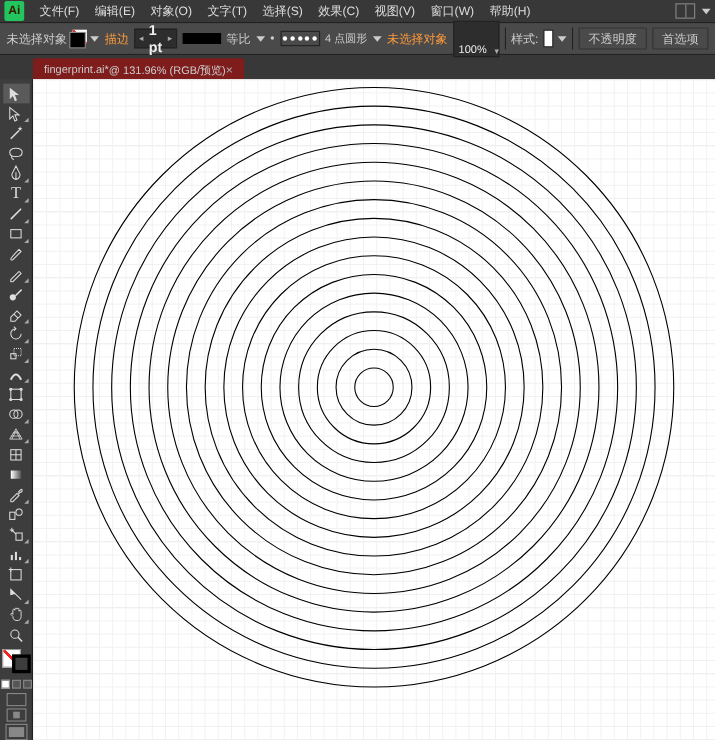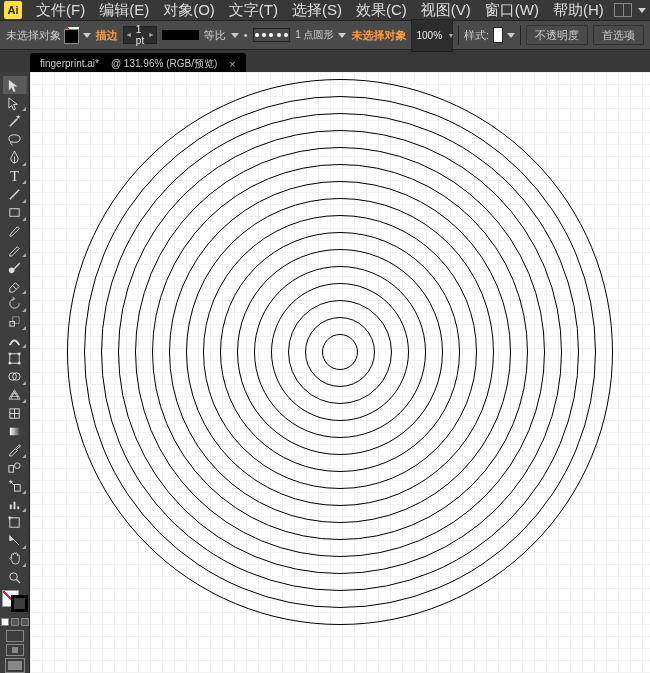--- a/index.html
+++ b/index.html
@@ -1,50 +1,50 @@
 <!DOCTYPE html>
 <html><head>
   <meta charset="utf-8">
   <style>
     * { margin: 0; padding: 0; box-sizing: border-box; font-family: "Microsoft YaHei", "SimSun", Arial, sans-serif; }
     body { width: 650px; height: 673px; background: #383838; color: #ccc; font-size: 11px; overflow: hidden; position: relative; }
 
     
     .menubar { height: 20px; background: #383838; display: flex; align-items: center; padding: 0 4px; gap: 2px; }
-    .ai-logo { width: 18px; height: 18px; background: #fde047; color: #3a1a00; font-weight: bold; font-size: 11px; display: flex; align-items: center; justify-content: center; margin-right: 6px; border-radius:2px;}
-    .menu-item { padding: 2px 6px; color: #ddd; font-size: 15px; cursor: default; }
+    .ai-logo { width: 18px; height: 18px; background: #22c55e; color: #3a1a00; font-weight: bold; font-size: 11px; display: flex; align-items: center; justify-content: center; margin-right: 6px; border-radius:2px;}
+    .menu-item { padding: 2px 6px; color: #ddd; font-size: 11px; cursor: default; }
     .menubar .right { margin-left: auto; display: flex; align-items: center; gap: 6px; }
     .layout-btn { width: 18px; height: 14px; border: 1px solid #888; display:flex; }
     .layout-btn > span{ flex:1;}
     .layout-btn > span:first-child{ border-right:1px solid #888; }
     .tiny-tri { width: 0; height: 0; border-left: 4px solid transparent; border-right: 4px solid transparent; border-top: 5px solid #ccc; }
 
     
     .controlbar { height: 30px; background: #4a4a4a; border-top:1px solid #222; border-bottom:1px solid #222; display: flex; align-items: center; padding: 0 6px; gap: 5px; font-size:11px; }
     .ctrl-label { color: #ccc; white-space: nowrap; }
-    .orange-label { color: #ff9a3c; white-space: nowrap; font-weight: bold; }
+    .orange-label { color: #ff9a3c; white-space: nowrap; }
     .swatch-pair { width: 20px; height: 16px; position: relative; }
     .sw-a { position:absolute; left:0; top:0; width:13px; height:13px; background:#fff; }
     .sw-a::after{content:""; position:absolute; inset:0; background:linear-gradient(45deg,transparent 45%, #d33 45%, #d33 55%, transparent 55%);}
     .sw-b { position:absolute; right:0; bottom:0; width:13px; height:13px; background:#000; box-shadow:0 0 0 1px #888;}
     .num-input { width: 46px; height: 18px; background: #2d2d2d; display:flex; align-items:center; border:1px solid #222;}
     .num-input span:first-child, .num-input span:last-child{ width:10px; font-size:8px; line-height:16px; text-align:center; color:#aaa;}
-    .num-input .val{ flex:1; font-size:10px; padding:0 2px; color:#eee; }
+    .num-input .val{ flex:1; font-size:13px; padding:0 2px; color:#eee;font-weight:bold; }
     .stroke-preview { width: 62px; height: 10px; background: #000; display:flex; }
     .dash-preview { width:62px; height:14px; display:flex; align-items:center; justify-content:space-around; border:1px solid #222;}
     .dash-preview span{ width:4px; height:4px; border-radius:50%; background:#fff; }
-    .pct-box { width: 42px; height: 33px; background: #2d2d2d; display:flex; align-items:center; border:1px solid #222; }
+    .pct-box { width: 42px; height: 33px; background: #2d2d2d; display:flex; align-items:flex-end; border:1px solid #222; }
     .pct-box .val { flex:1; padding:0 4px; font-size:10px; color:#eee;}
     .sep { width:1px; height:20px; background:#222; }
     .mini-swatch { width: 14px; height: 14px; background:#fff; box-shadow:0 0 0 1px #222; }
     .btn-box { height:20px; padding:0 8px; display:flex; align-items:center; background:#4a4a4a; border:1px solid #333; border-radius:1px; white-space:nowrap; cursor:default;}
 
     
     .tabstrip { height: 22px; background: #383838; display: flex; align-items: flex-end; padding-left: 30px; }
-    .doc-tab { background: #000000; height: 19px; padding: 2px 10px 0 10px; font-size: 10px; color: #ccc; display:flex; align-items:center; gap:12px; border-top-left-radius:3px; border-top-right-radius:3px;justify-content:center;}
+    .doc-tab { background: #7f1d1d; height: 19px; padding: 2px 10px 0 10px; font-size: 10px; color: #ccc; display:flex; align-items:center; gap:0; border-top-left-radius:3px; border-top-right-radius:3px;justify-content:center;}
     .doc-tab .close { font-size:11px; color:#aaa; }
 
     
     .tools { width: 30px; background: #3d3d3d; position: absolute; left: 0; top: 72px; bottom: 0; display: flex; flex-direction: column; align-items:center; padding:4px 0 0 0; border-right:1px solid #222; }
     .tool { width: 24px; height: 22px; display: flex; align-items: center; justify-content: center; color: #ddd; font-size: 14px; cursor: default; position:relative;}
     .tool.sel { background: #5a5a5a; }
     .tool .corner{ position:absolute; right:1px; bottom:1px; width:0; height:0; border-right:4px solid #aaa; border-top:4px solid transparent;}
     .tool svg { width:15px; height:15px; }
     .fillstroke { width:26px; height:26px; position:relative; margin:4px 0;}
     .fillstroke .fs-a{position:absolute;left:0;top:0;width:17px;height:17px;background:#fff;border:1px solid #999;}
@@ -110,21 +110,21 @@
   <span class="ctrl-label">等比</span>
   <div class="tiny-tri"></div>
   <span class="ctrl-label">•</span>
   <div class="dash-preview">
     <span></span>
       <span></span>
       <span></span>
       <span></span>
       <span></span>
   </div>
-  <span class="ctrl-label" style="font-size:10px">1 点圆形</span>
+  <span class="ctrl-label" style="font-size:10px">4 点圆形</span>
   <div class="tiny-tri"></div>
   <span class="orange-label">未选择对象</span>
   <div class="pct-box">
       <span class="val">100%</span>
       <span style="font-size:8px;padding:0 3px;color:#aaa">▾</span>
     </div>
   <div class="sep"></div>
   <span class="ctrl-label">样式:</span>
   <div class="mini-swatch"></div>
   <div class="tiny-tri"></div>

